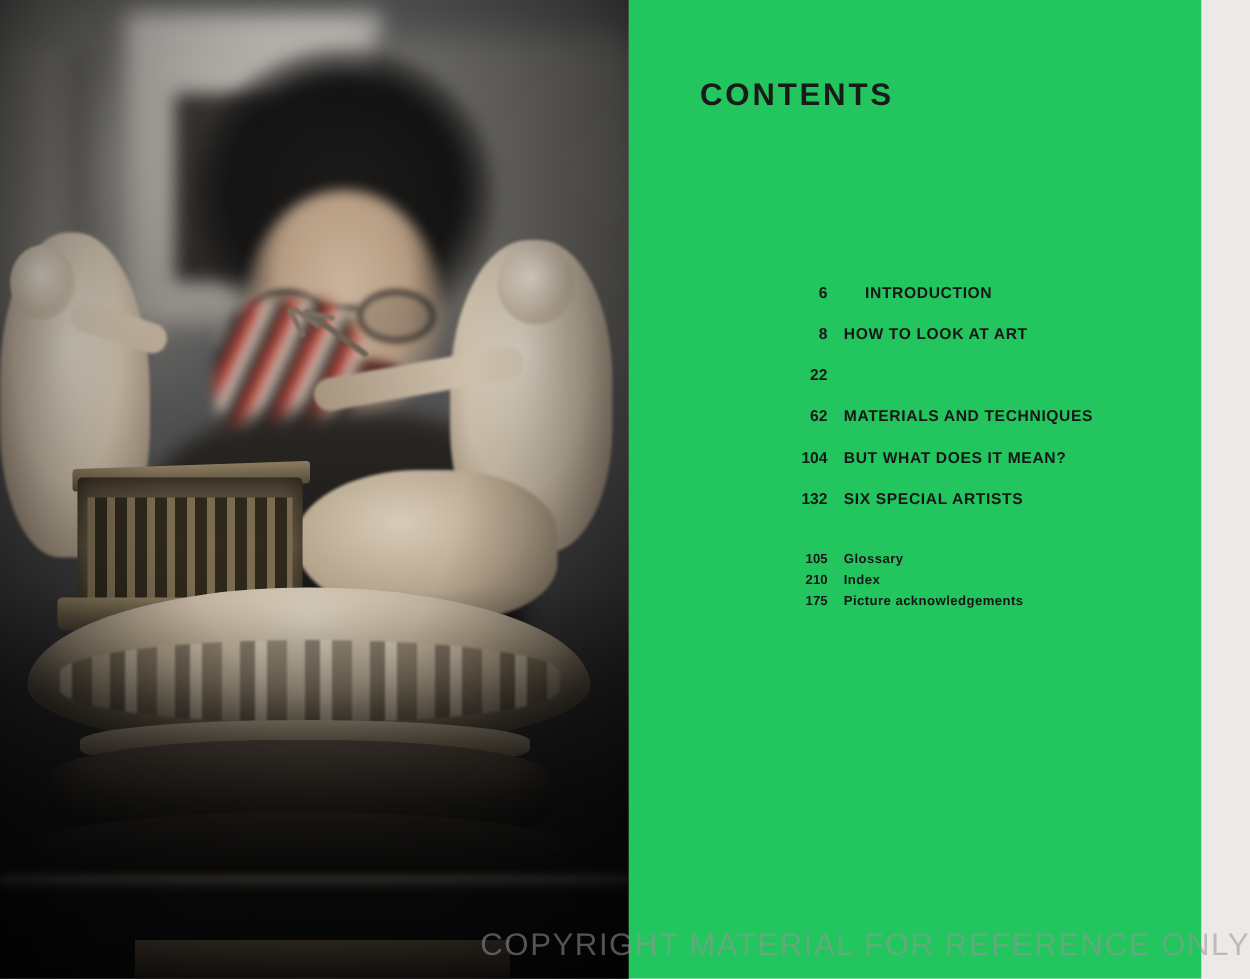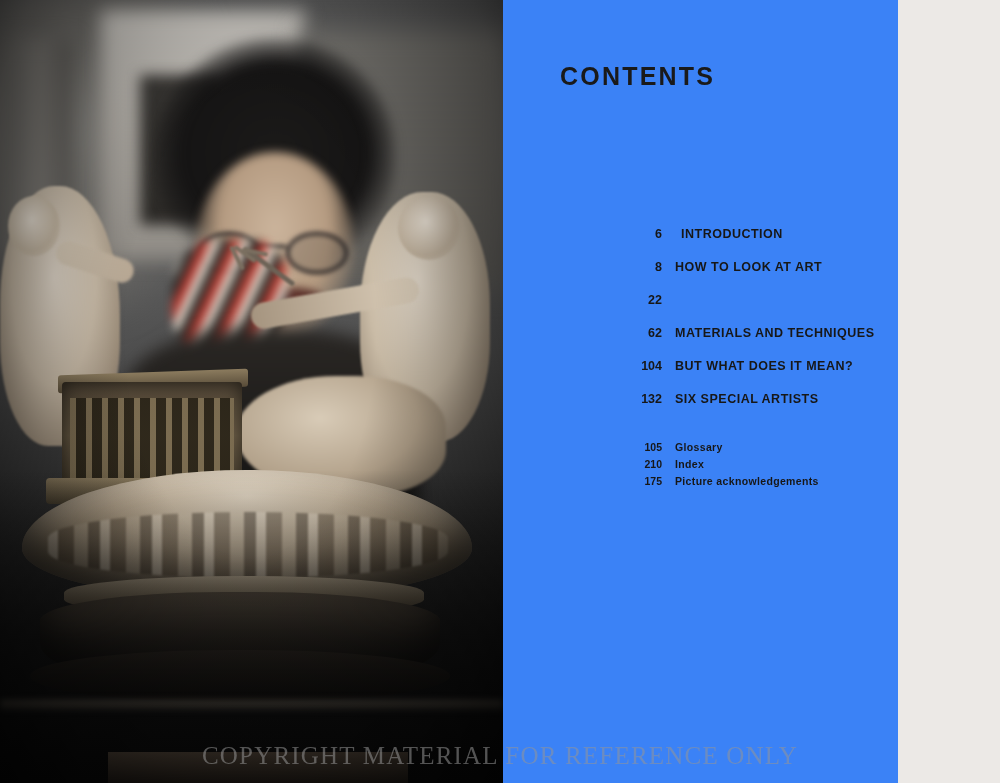--- a/index.html
+++ b/index.html
@@ -238,23 +238,23 @@
     filter: blur(3px);
   }
   .table-plinth {
     left: 108px; top: 752px; width: 300px; height: 31px;
     background: linear-gradient(to bottom, #3c332a, #191511);
   }
 
   
   #contents-page {
     position: relative;
-    width: 395px;
+    width: 458px;
     height: 783px;
-    background: #3b82f6;
+    background: #22c55e;
   }
   #contents-title {
     position: absolute;
     left: 57px;
     top: 62px;
     font-size: 25px;
     font-weight: bold;
     letter-spacing: 2.2px;
     color: #1a1a1a;
   }
@@ -288,34 +288,34 @@
     max-width: 260px;
   }
   .toc-row.major { margin-bottom: 17px; }
   .toc-row.major .toc-label { letter-spacing: 0.5px; }
   .toc-row.minor { margin-bottom: 2px; }
   .toc-row.minor .toc-num,
   .toc-row.minor .toc-label {
     font-size: 10.5px;
     line-height: 15px;
   }
-  .toc-row.first .toc-label { padding-left: 6px; }
+  .toc-row.first .toc-label { padding-left: 6px; margin-left: 11px; }
   .toc-gap { height: 16px; }
 
   
   #watermark {
     position: absolute;
     left: 0;
     top: 742px;
     width: 1000px;
-    text-align: center;
+    text-align: right;
     font-size: 25px;
     letter-spacing: 1.2px;
     color: rgba(150,150,150,0.55);
-    font-family: Liberation Serif, serif;
+    font-family: Liberation Sans, sans-serif;
     pointer-events: none;
   }
 </style>
 </head>
 <body>
 
 <div id="page">
 
   <div id="photo-page">
     <div class="photo-layer bg-wall"></div>

